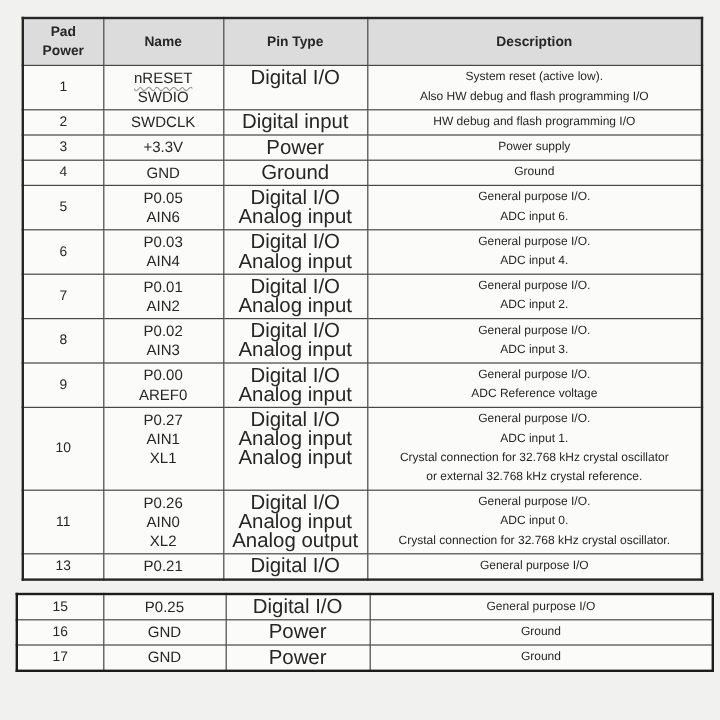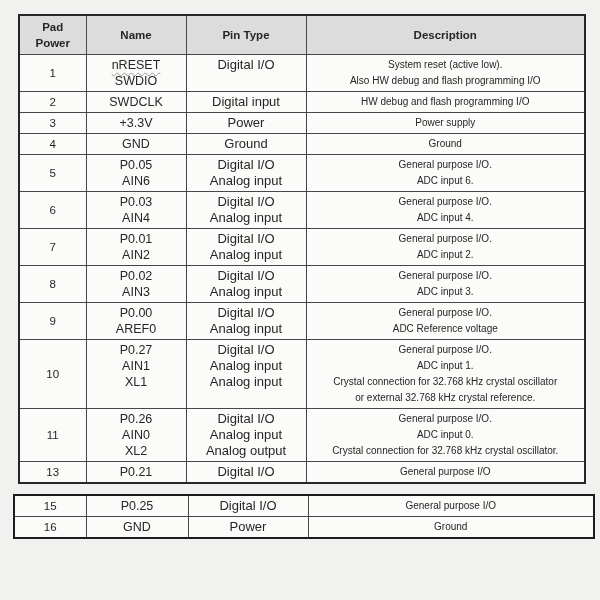--- a/index.html
+++ b/index.html
@@ -39,21 +39,21 @@
   .pin-table th{
     background:var(--header-bg);
     font-weight:bold;
     font-size:11.5px;
     line-height:16px;
     padding:3px 4px;
     vertical-align:middle;
   }
   td.col-pad{font-size:11.5px;vertical-align:middle;}
   td.col-name{font-size:12.5px;vertical-align:top;margin-top:15px;}
-  td.col-type{font-size:13px;vertical-align:top;}
+  td.col-type{font-size:17px;vertical-align:top;}
   td.col-desc{font-size:10px;vertical-align:middle;}
   .line{white-space:nowrap;}
   td.col-desc .line{white-space:normal;}
   .wavy{
     text-decoration-line:underline;
     text-decoration-style:wavy;
     text-decoration-color:var(--wavy);
     text-decoration-thickness:1px;
     text-underline-offset:3px;
   }
@@ -290,16 +290,28 @@
           <td class="col-name">
             <div class="line">GND</div>
           </td>
           <td class="col-type">
             <div class="line">Power</div>
           </td>
           <td class="col-desc">
             <div class="line">Ground</div>
           </td>
         </tr>
+        <tr>
+          <td class="col-pad">17</td>
+          <td class="col-name">
+            <div class="line">GND</div>
+          </td>
+          <td class="col-type">
+            <div class="line">Power</div>
+          </td>
+          <td class="col-desc">
+            <div class="line">Ground</div>
+          </td>
+        </tr>
       </tbody>
   </table>
 
 </div>
 
 </body></html>

